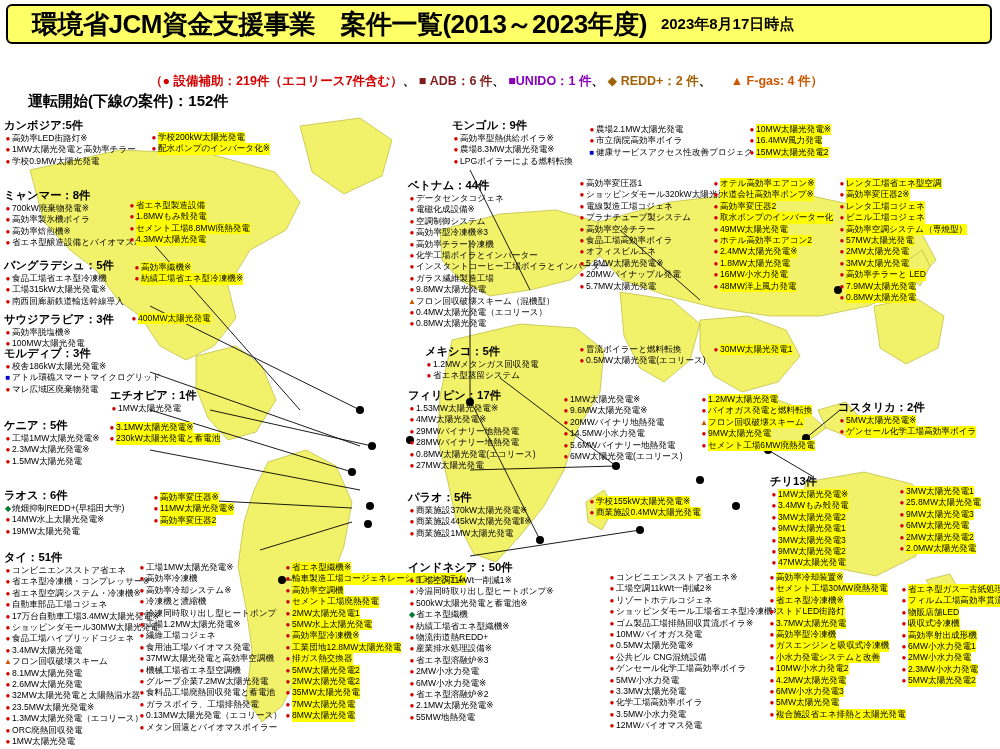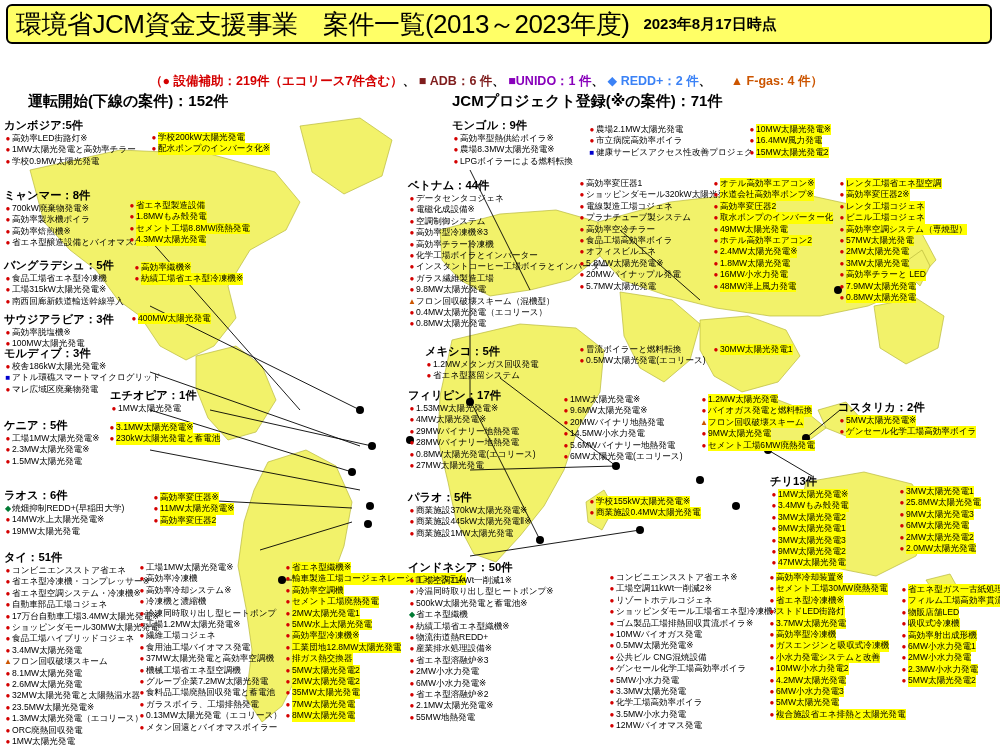--- a/index.html
+++ b/index.html
@@ -14,40 +14,40 @@
   #root{position:relative;width:1000px;height:749px;}
 
   
   .title-bar{
     position:absolute;left:6px;top:4px;width:986px;height:40px;
     border:2px solid #000;border-radius:6px;background:#ffff66;
     box-sizing:border-box;
     display:flex;align-items:center;
   }
   .title-main{
-    font-size:26px;font-weight:normal;letter-spacing:-0.5px;
-    padding-left:8px;white-space:nowrap;
+    font-size:26px;font-weight:bold;letter-spacing:-0.5px;
+    padding-left:24px;white-space:nowrap;
   }
   .title-sub{
     font-size:15px;font-weight:bold;margin-left:14px;white-space:nowrap;
   }
 
   
   .summary-1{
     position:absolute;left:16px;top:50px;
     font-size:19px;font-weight:bold;white-space:nowrap;
   }
   .summary-2{
     position:absolute;left:150px;top:73px;
     font-size:12.5px;font-weight:bold;white-space:nowrap;
   }
   .summary-2 .red{color:#d40000;}
   .summary-2 .blue{color:#7f1d1d;}
   .summary-2 .purple{color:#8800bb;}
-  .summary-2 .green{color:#3b82f6;}
+  .summary-2 .green{color:#a16207;}
   .summary-2 .orange{color:#cc5500;margin-left:16px;}
 
   .hdr-left{
     position:absolute;left:28px;top:92px;
     font-size:15px;font-weight:bold;white-space:nowrap;text-align:right;
   }
   .hdr-right{
     position:absolute;left:452px;top:92px;
     font-size:15px;font-weight:bold;white-space:nowrap;
   }
@@ -94,21 +94,20 @@
 
   <div class="summary-2">
     <span class="red">（● 設備補助：219件（エコリース7件含む）</span><span>、</span>
     <span class="blue">■ ADB：6 件</span><span>、</span>
     <span class="purple">■UNIDO：1 件</span><span>、</span>
     <span class="green">◆ REDD+：2 件</span><span>、</span>
     <span class="orange">▲ F-gas: 4 件）</span>
   </div>
 
   <div class="hdr-left">運転開始(下線の案件)：152件</div>
-  <div class="hdr-right">JCMプロジェクト登録(※の案件)：71件</div>
 
   <div id="map">
     <svg width="1000" height="639" viewBox="0 0 1000 639" xmlns="http://www.w3.org/2000/svg" aria-hidden="true">
       <g fill="#f2f26a" stroke="#b9b93c" stroke-width="0.7">
 
         <path d="M30,60 L120,40 L210,44 L275,62 L300,92 L286,120 L250,140 L228,176 L236,208 L214,236 L186,250 L160,236 L140,206 L118,190 L96,160 L70,140 L44,112 Z"></path>
         <path d="M196,246 L236,236 L262,256 L276,290 L256,322 L228,330 L208,308 L196,278 Z"></path>
 
         <path d="M300,16 L360,8 L392,30 L382,66 L344,84 L312,62 Z"></path>
 

